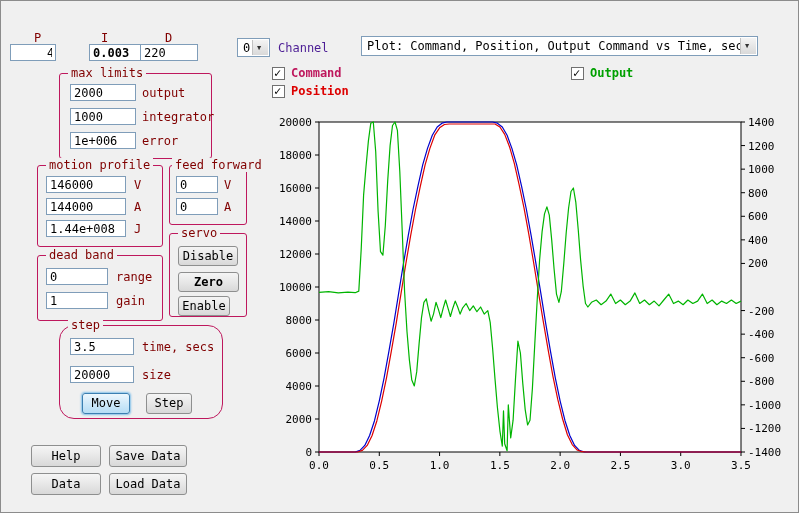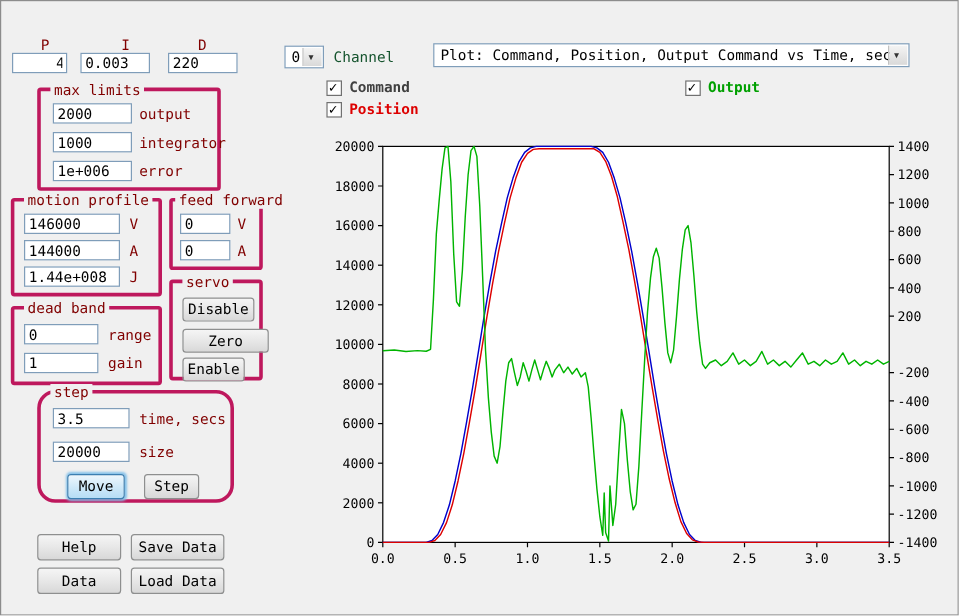--- a/index.html
+++ b/index.html
@@ -20,24 +20,24 @@
   .winbtns { position:absolute; right:6px; top:4px; display:flex; gap:1px; }
   .winbtn { width:28px; height:18px; border:1px solid #9a9a9a; border-radius:2px;
             background:linear-gradient(#fdfdfd,#dedede); color:#444;
             font:10px "Liberation Sans", sans-serif; text-align:center; line-height:16px; cursor:pointer; }
   .win-min::after { content:'–'; }
   .win-max::after { content:'▢'; }
   .win-close::after { content:'✕'; }
 
   
   .lbl { position:absolute; font-size:12px; color:#800000; white-space:nowrap; }
-  .lbl-black { color:#14532d; }
+  .lbl-black { color:#4c1d95; }
   .tf { position:absolute; height:17px; border:1px solid #7f9db9; background:#fff;
         font:12px "DejaVu Sans Mono", monospace; padding:0 3px; color:#000; }
-  .group { position:absolute; border:3px solid #be185d; border-radius:3px; }
+  .group { position:absolute; border:1px solid #be185d; border-radius:3px;margin-left:28px; }
   .group-title { position:absolute; top:-8px; left:8px; background:#f0f0f0;
                  padding:0 3px; font-size:12px; color:#800000; white-space:nowrap; }
   .btn { position:absolute; border:1px solid #8e8f8f; border-radius:3px;
          background:linear-gradient(#f5f5f5,#e8e8e8 48%,#d8d8d8);
          font:12px "DejaVu Sans Mono", monospace; color:#000;
          text-align:center; cursor:pointer; }
   .btn-move { border:1px solid #3c7fb1; box-shadow:0 0 2px 1px #86c2ea;
               background:linear-gradient(#eef7fd,#cde8f9 55%,#b6ddf5); }
   .combo { position:absolute; border:1px solid #7f9db9; background:#fff;
            font:12px "DejaVu Sans Mono", monospace; color:#000; overflow:hidden;
@@ -60,36 +60,36 @@
 </head>
 <body>
 
 <div id="window">
 
 
   <span class="lbl" style="left:33px;top:30px;">P</span>
   <span class="lbl" style="left:100px;top:30px;">I</span>
   <span class="lbl" style="left:164px;top:30px;">D</span>
   <input class="tf" style="left: 9px; top: 43px; width: 46px; padding-left: 36px;" value="4.4">
-  <input class="tf" style="left: 66px; top: 43px; width: 58px;" value="0.003">
+  <input class="tf" style="left: 88px; top: 43px; width: 58px; font-weight: bold;" value="0.003">
   <input class="tf" style="left: 139px; top: 43px; width: 58px;" value="220">
 
   <div class="combo" style="left:236px;top:37px;width:33px;height:19px;">
     <span class="combo-text">0</span>
     <span class="combo-arrow"></span>
   </div>
   <span class="lbl lbl-black" style="left:277px;top:40px;">Channel</span>
 
   <div class="combo" style="left:360px;top:35px;width:397px;height:20px;">
     <span class="combo-text">Plot: Command, Position, Output Command vs Time, secs</span>
     <span class="combo-arrow"></span>
   </div>
 
   <span class="cb" style="left:271px;top:66px;"></span>
-  <span class="cb-label" style="left: 290px; top: 65px; color: #404040;">Command</span>
+  <span class="cb-label" style="left: 290px; top: 65px; color: #be185d;">Command</span>
   <span class="cb" style="left:271px;top:84px;"></span>
   <span class="cb-label" style="left: 290px; top: 83px; color: rgb(221, 0, 0);">Position</span>
   <span class="cb" style="left:570px;top:66px;"></span>
   <span class="cb-label" style="left: 589px; top: 65px; color: rgb(0, 160, 0);">Output</span>
 
   <div class="group" style="left:30px;top:72px;width:153px;height:86px;">
     <span class="group-title">max limits</span>
     <input class="tf" style="left: 10px; top: 10px; width: 66px;" value="2000">
     <span class="lbl" style="left:82px;top:12px;">output</span>
     <input class="tf" style="left: 10px; top: 34px; width: 66px;" value="1000">
@@ -120,21 +120,21 @@
     <span class="group-title">dead band</span>
     <input class="tf" style="left: 8px; top: 12px; width: 62px;" value="0">
     <span class="lbl" style="left:78px;top:14px;">range</span>
     <input class="tf" style="left: 8px; top: 36px; width: 62px;" value="1">
     <span class="lbl" style="left:78px;top:38px;">gain</span>
   </div>
 
   <div class="group" style="left:140px;top:232px;width:78px;height:84px;padding-left:12px;">
     <span class="group-title">servo</span>
     <div class="btn" style="left:8px;top:12px;width:60px;height:20px;line-height:18px;">Disable</div>
-    <div class="btn" style="left:8px;top:38px;width:72px;height:20px;line-height:18px;">Zero</div>
+    <div class="btn" style="left:8px;top:38px;width:61px;height:20px;line-height:18px;font-weight:bold;">Zero</div>
     <div class="btn" style="left:8px;top:62px;width:52px;height:20px;line-height:18px;">Enable</div>
   </div>
 
   <div class="group" style="left:30px;top:324px;width:164px;height:94px;border-radius:15px;">
     <span class="group-title">step</span>
     <input class="tf" style="left: 10px; top: 12px; width: 64px;" value="3.5">
     <span class="lbl" style="left:82px;top:14px;">time, secs</span>
     <input class="tf" style="left: 10px; top: 40px; width: 64px;" value="20000">
     <span class="lbl" style="left:82px;top:42px;">size</span>
     <div class="btn btn-move" style="left:22px;top:67px;width:48px;height:21px;line-height:19px;">Move</div>

